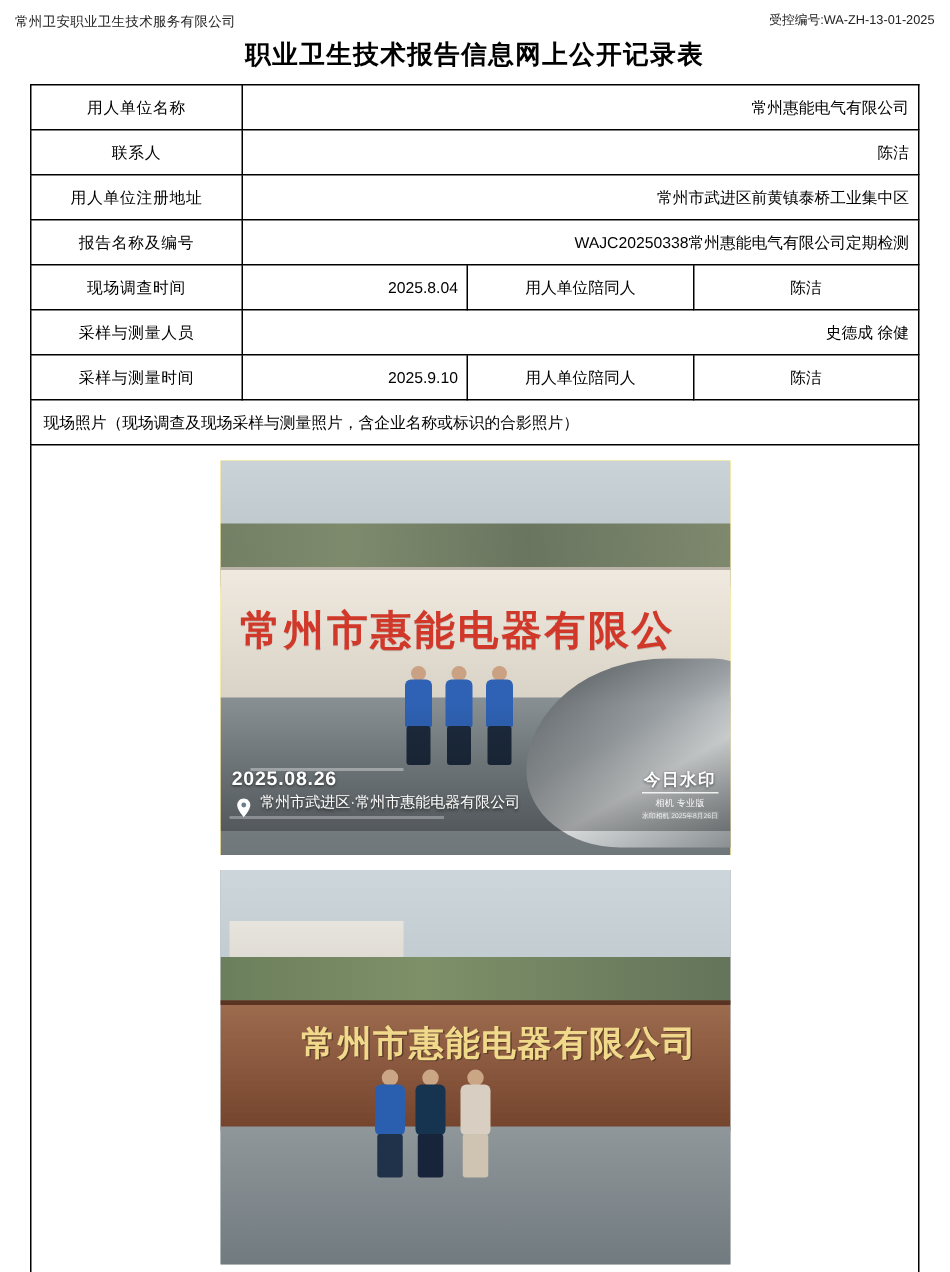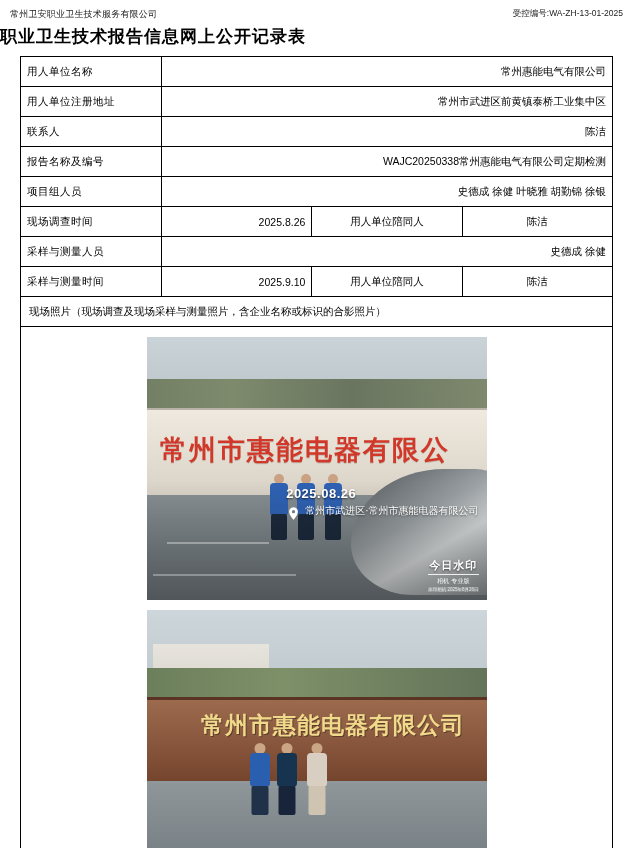--- a/index.html
+++ b/index.html
@@ -26,41 +26,42 @@
     display: flex;
     justify-content: space-between;
     align-items: flex-start;
     padding: 8px 10px 2px 10px;
     font-size: 9px;
     color: #222;
   }
   .hdr-left { font-size: 9px; letter-spacing: 0.2px; }
   .hdr-right { font-size: 8.5px; color: #222; }
   .doc-title {
-    text-align: left;
+    text-align: center;
     font-size: 17px;
     font-weight: bold;
     letter-spacing: 1px;
     margin: 2px 0 8px 0;
     font-family: "Liberation Serif", "DejaVu Serif", serif;
   }
   .tbl {
     border-collapse: collapse;
     width: 593px;
     margin: 0 auto;
     table-layout: fixed;
   }
   .tbl td {
     border: 1px solid #000;
     font-size: 10.5px;
     padding: 5px 6px;
     vertical-align: middle;
     height: 19px;
   }
   td.lbl {
+    text-align: center;
     width: 128px;
     letter-spacing: 0.5px;
   }
   td.val {
     text-align: right;
     padding-left: 10px;
   }
   td.lbl2 {
     text-align: center;
     width: 118px;
@@ -215,30 +216,29 @@
     width: 20px; height: 34px; border-radius: 4px;
   }
   .p2-person .legs {
     position: absolute; left: 50%; top: 43px; transform: translateX(-50%);
     width: 17px; height: 29px; border-radius: 2px;
   }
   
   .wm {
     position: absolute;
     left: 0;
-    bottom: 0;
+    bottom: 16px;
     width: 100%;
     padding: 6px 8px 8px 8px;
     box-sizing: border-box;
     color: #fff;
     background: linear-gradient(rgba(0,0,0,0), rgba(0,0,0,0.28));
     display: flex;
     align-items: flex-end;
     justify-content: space-between;
-    flex-direction: column;
   }
   .wm-left { display: flex; align-items: flex-start; }
   .wm-date {
     font-size: 13px;
     font-weight: bold;
     margin-bottom: 3px;
     text-shadow: 0 1px 2px rgba(0,0,0,.6);
     letter-spacing: .5px;
   }
   .wm-pin {
@@ -294,38 +294,34 @@
 
   <div class="doc-title">职业卫生技术报告信息网上公开记录表</div>
 
   <table class="tbl">
     <tbody>
       <tr>
         <td class="lbl">用人单位名称</td>
         <td class="val" colspan="3">常州惠能电气有限公司</td>
       </tr>
       <tr>
+        <td class="lbl">联系人</td>
+        <td class="val" colspan="3">陈洁</td>
+      </tr>
+      <tr>
         <td class="lbl">用人单位注册地址</td>
         <td class="val" colspan="3">常州市武进区前黄镇泰桥工业集中区</td>
       </tr>
       <tr>
-        <td class="lbl">联系人</td>
-        <td class="val" colspan="3">陈洁</td>
-      </tr>
-      <tr>
         <td class="lbl">报告名称及编号</td>
         <td class="val" colspan="3">WAJC20250338常州惠能电气有限公司定期检测</td>
       </tr>
       <tr>
-        <td class="lbl">项目组人员</td>
-        <td class="val" colspan="3">史德成  徐健  叶晓雅  胡勤锦  徐银</td>
-      </tr>
-      <tr>
         <td class="lbl">现场调查时间</td>
-        <td class="val">2025.8.26</td>
+        <td class="val">2025.8.04</td>
         <td class="lbl2">用人单位陪同人</td>
         <td class="val2">陈洁</td>
       </tr>
       <tr>
         <td class="lbl">采样与测量人员</td>
         <td class="val" colspan="3">史德成  徐健</td>
       </tr>
       <tr>
         <td class="lbl">采样与测量时间</td>
         <td class="val">2025.9.10</td>

